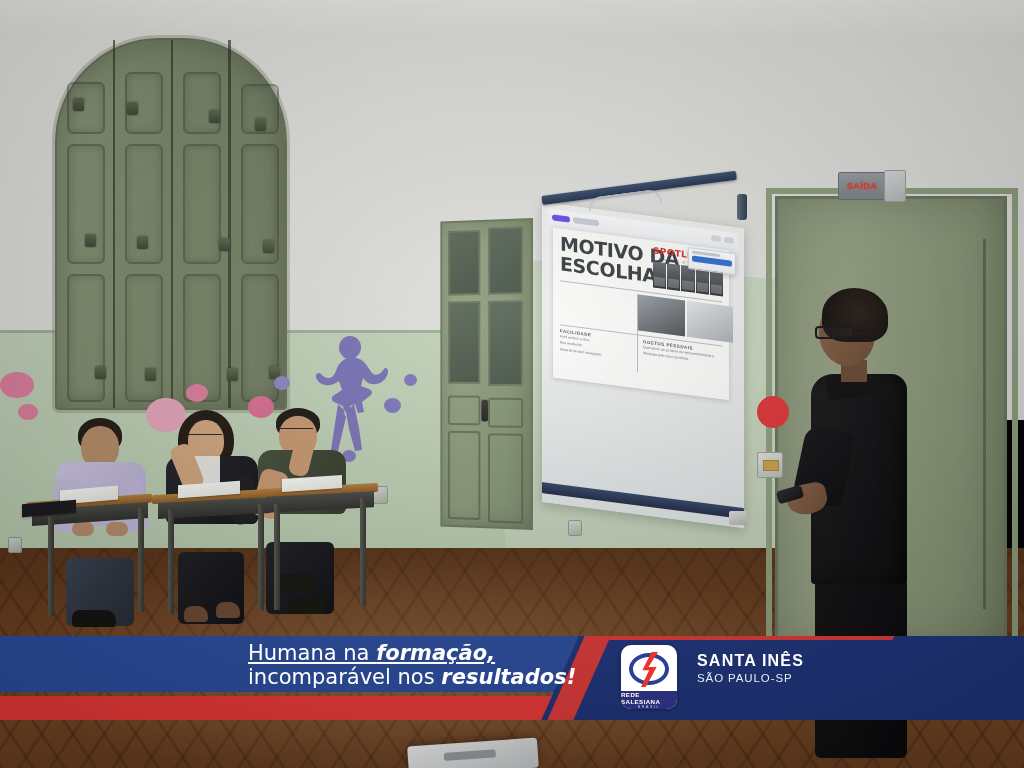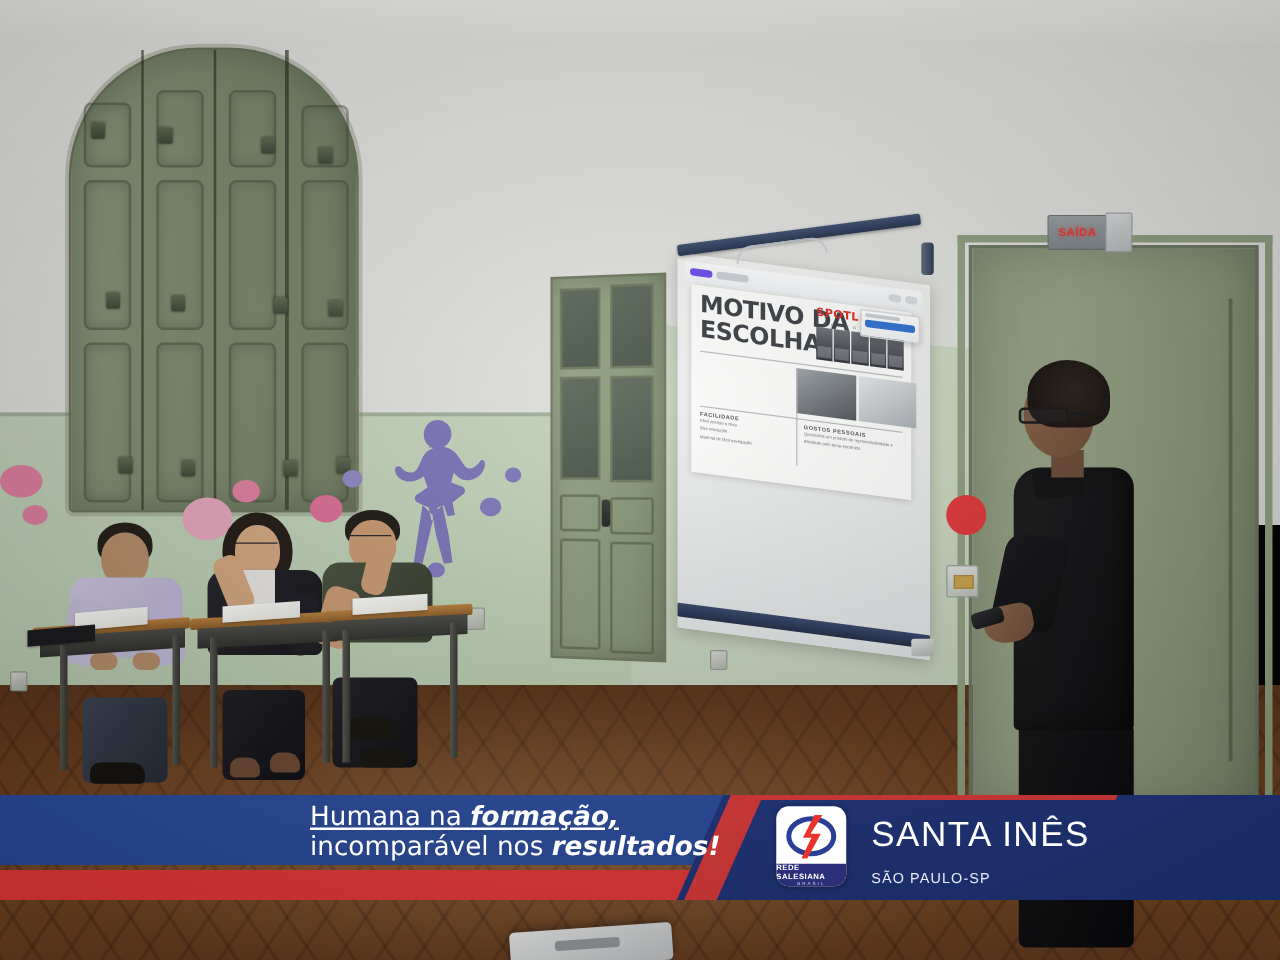--- a/index.html
+++ b/index.html
@@ -190,22 +190,22 @@
     background:#fff;border-radius:10px;overflow:hidden;box-shadow:0 1px 4px rgba(0,0,0,.3);}
   .logo-oval{position:absolute;left:8px;top:8px;width:40px;height:32px;border-radius:50%;
     border:4px solid #2b3f96;}
   .logo-s{position:absolute;left:20px;top:7px;width:17px;height:35px;
     background:#e8342c;clip-path:polygon(62% 0,100% 0,44% 43%,92% 43%,28% 100%,0 100%,48% 52%,8% 52%);}
   .logo-strip{position:absolute;left:0;bottom:0;width:100%;height:18px;background:#2b2f7a;
     display:flex;flex-direction:column;align-items:center;justify-content:center;}
   .logo-strip .a{font-size:6.2px;font-weight:bold;color:#fff;letter-spacing:.4px;}
   .logo-strip .b{font-size:3.6px;color:#cdd2ee;letter-spacing:1.6px;}
   .brand{position:absolute;left:697px;top:652px;z-index:7;color:#fff;}
-  .brand .b1{font-size:28px;font-weight:normal;letter-spacing:1.2px;}
-  .brand .b2{font-size:11.5px;letter-spacing:.9px;margin-top:13px;color:#e8ecf8;}
+  .brand .b1{font-size:16px;font-weight:bold;letter-spacing:1.2px;}
+  .brand .b2{font-size:11.5px;letter-spacing:.9px;margin-top:2px;color:#e8ecf8;}
 
   
   .fg-laptop{position:absolute;left:408px;top:742px;width:130px;height:30px;
     background:linear-gradient(160deg,#f3f4f4,#c9ccce);border-radius:4px;transform:rotate(-4deg);
     box-shadow:0 -2px 8px rgba(0,0,0,.35);}
   .fg-laptop::after{content:"";position:absolute;left:36px;top:9px;width:52px;height:8px;
     background:#9aa0a3;border-radius:3px;}
 
   .grain{position:absolute;inset:0;pointer-events:none;
     background:radial-gradient(ellipse 800px 520px at 50% 42%, rgba(255,255,255,.05), rgba(0,0,0,.20) 95%);}

